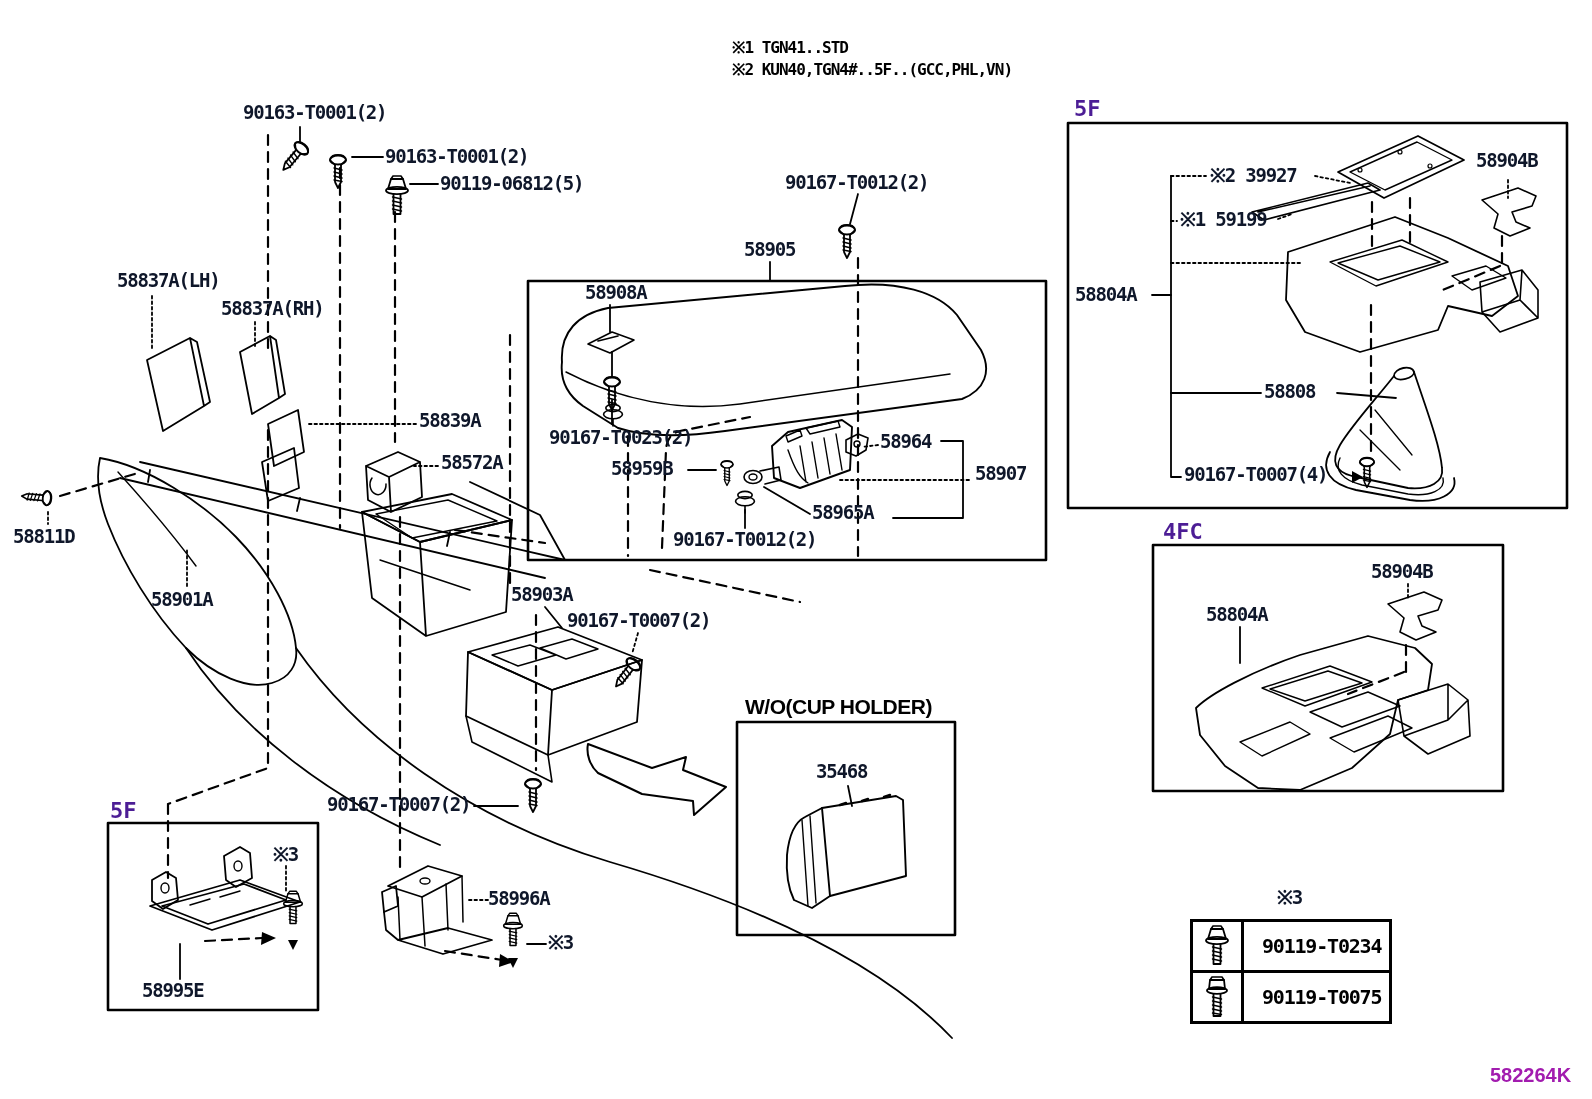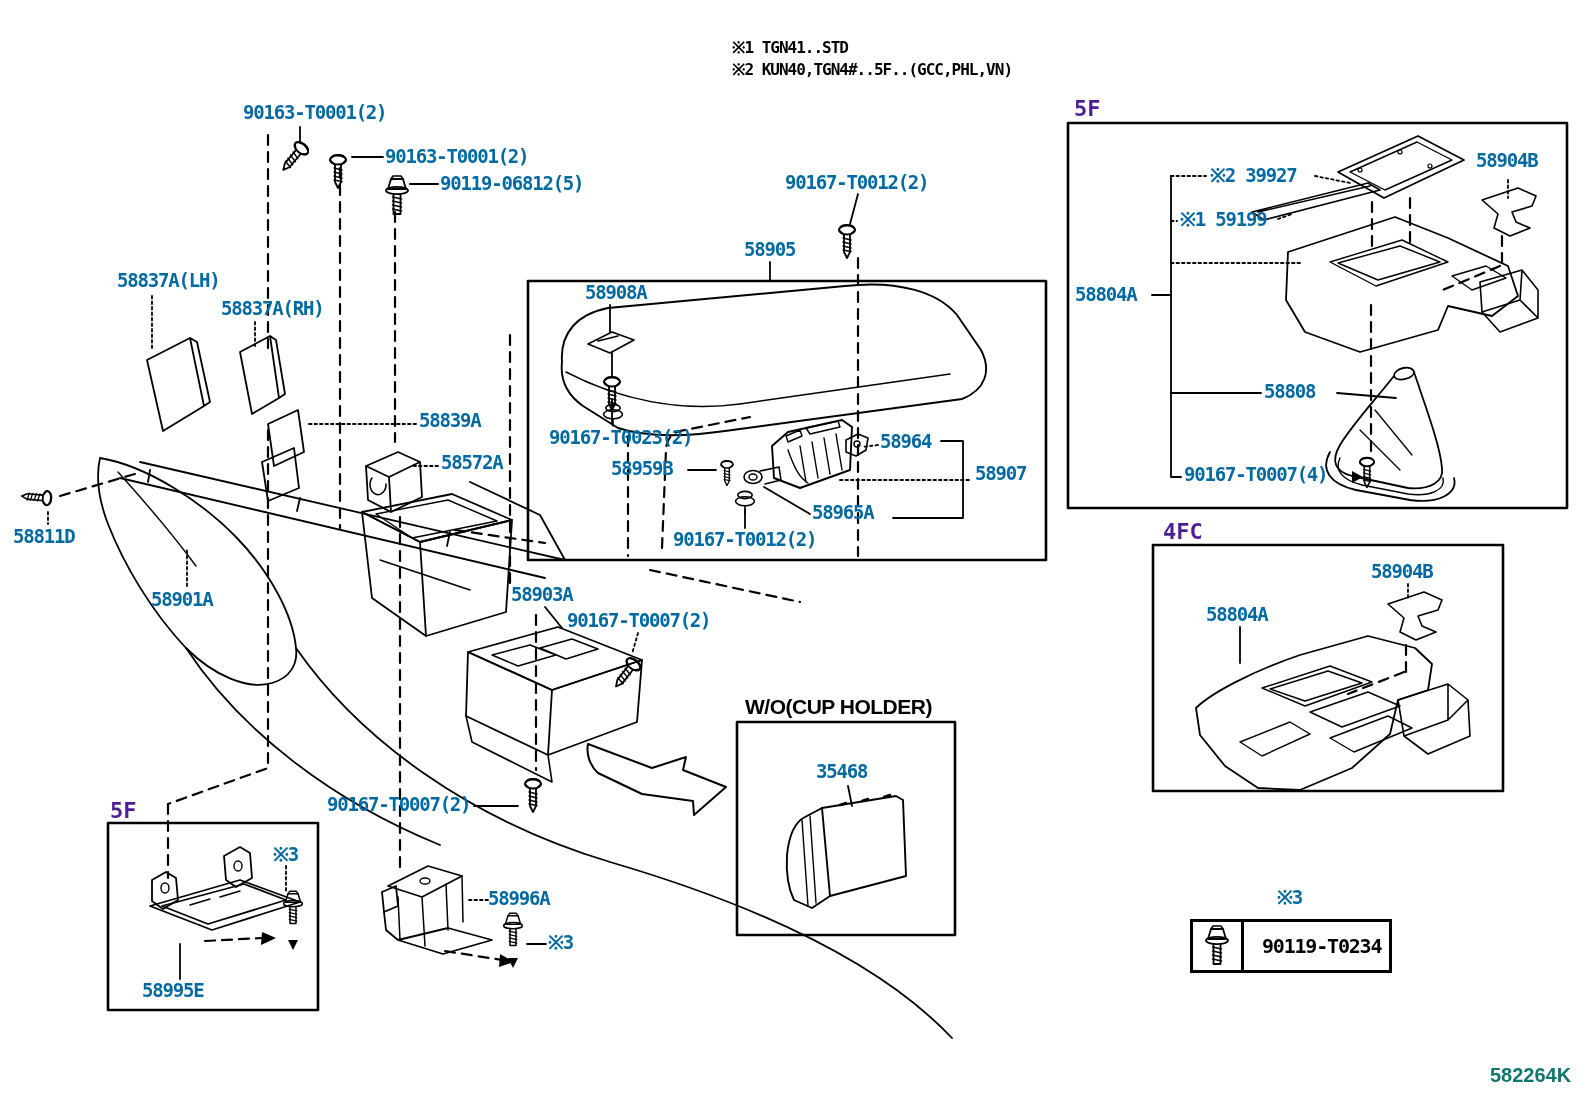--- a/index.html
+++ b/index.html
@@ -1,26 +1,26 @@
 <!DOCTYPE html>
 <html><head>
 <meta charset="utf-8">
 <style>
   html,body{margin:0;padding:0;background:#fff}
   #stage{position:relative;width:1592px;height:1099px;background:#fff;overflow:hidden;
          font-family:"DejaVu Sans Mono",monospace;color:#000}
   #art{position:absolute;left:0;top:0}
   .lbl{position:absolute;font:bold 19px/1.05 "DejaVu Sans Mono",monospace;
-       letter-spacing:-1.2px;color:#0369a1;white-space:nowrap}
+       letter-spacing:-1.2px;color:#0f172a;white-space:nowrap}
   .tag{position:absolute;font:bold 22px/1 "DejaVu Sans Mono",monospace;color:#4c1d95;white-space:nowrap}
   .note{position:absolute;font:bold 16px/1.45 "DejaVu Sans Mono",monospace;
         letter-spacing:-1px;color:#000;white-space:nowrap}
   .sans{position:absolute;font:bold 21px/1 "Liberation Sans",sans-serif;
         letter-spacing:-0.5px;color:#000;white-space:nowrap}
-  .code{position:absolute;font:bold 20px/1 "Liberation Sans",sans-serif;color:#0f766e}
+  .code{position:absolute;font:bold 20px/1 "Liberation Sans",sans-serif;color:#a21caf}
   #bolt-table{position:absolute;left:1190px;top:919px;width:196px;border:3px solid #000;background:#fff}
   .trow{display:flex;height:48px;align-items:stretch}
   .trow + .trow{border-top:3px solid #000}
   .ticon{width:48px;border-right:3px solid #000;display:flex;align-items:center;justify-content:center}
   .tpart{flex:1;display:flex;align-items:center;padding-left:18px;
          font:bold 20px "DejaVu Sans Mono",monospace;letter-spacing:-1.2px}
 </style>
 </head>
 <body>
 
@@ -301,15 +301,27 @@
       <svg width="30" height="44" viewBox="-15 -24 30 44" fill="none" stroke="#000" stroke-linejoin="round" stroke-linecap="round">
         <path d="M-6,-19 L6,-19 L9,-9 L-9,-9 Z" stroke-width="1.8"></path>
         <path d="M-6,-19 L-4,-22 L4,-22 L6,-19" stroke-width="1.6"></path>
         <ellipse cx="0" cy="-7.5" rx="11" ry="3.6" stroke-width="1.8"></ellipse>
         <path d="M-3.5,-4 L-3.5,16 M3.5,-4 L3.5,16 M-3.5,16 L3.5,16" stroke-width="1.8"></path>
         <path d="M-4.5,-1 L4.5,1 M-4.5,3 L4.5,5 M-4.5,7 L4.5,9 M-4.5,11 L4.5,13" stroke-width="1.4"></path>
       </svg>
     </div>
     <div class="tpart">90119-T0234</div>
   </div>
+  <div class="trow">
+    <div class="ticon">
+      <svg width="30" height="44" viewBox="-15 -24 30 44" fill="none" stroke="#000" stroke-linejoin="round" stroke-linecap="round">
+        <path d="M-7,-19 L7,-19 L8,-10 L-8,-10 Z" stroke-width="1.8"></path>
+        <path d="M-7,-19 L-5,-22 L5,-22 L7,-19" stroke-width="1.6"></path>
+        <ellipse cx="0" cy="-8.5" rx="10" ry="3.4" stroke-width="1.8"></ellipse>
+        <path d="M-3.5,-5 L-3.5,17 M3.5,-5 L3.5,17 M-3.5,17 L3.5,17" stroke-width="1.8"></path>
+        <path d="M-4.5,-2 L4.5,0 M-4.5,2 L4.5,4 M-4.5,6 L4.5,8 M-4.5,10 L4.5,12 M-4.5,14 L4.5,15.5" stroke-width="1.4"></path>
+      </svg>
+    </div>
+    <div class="tpart">90119-T0075</div>
+  </div>
 </div>
 
 </div>
 
 </body></html>

